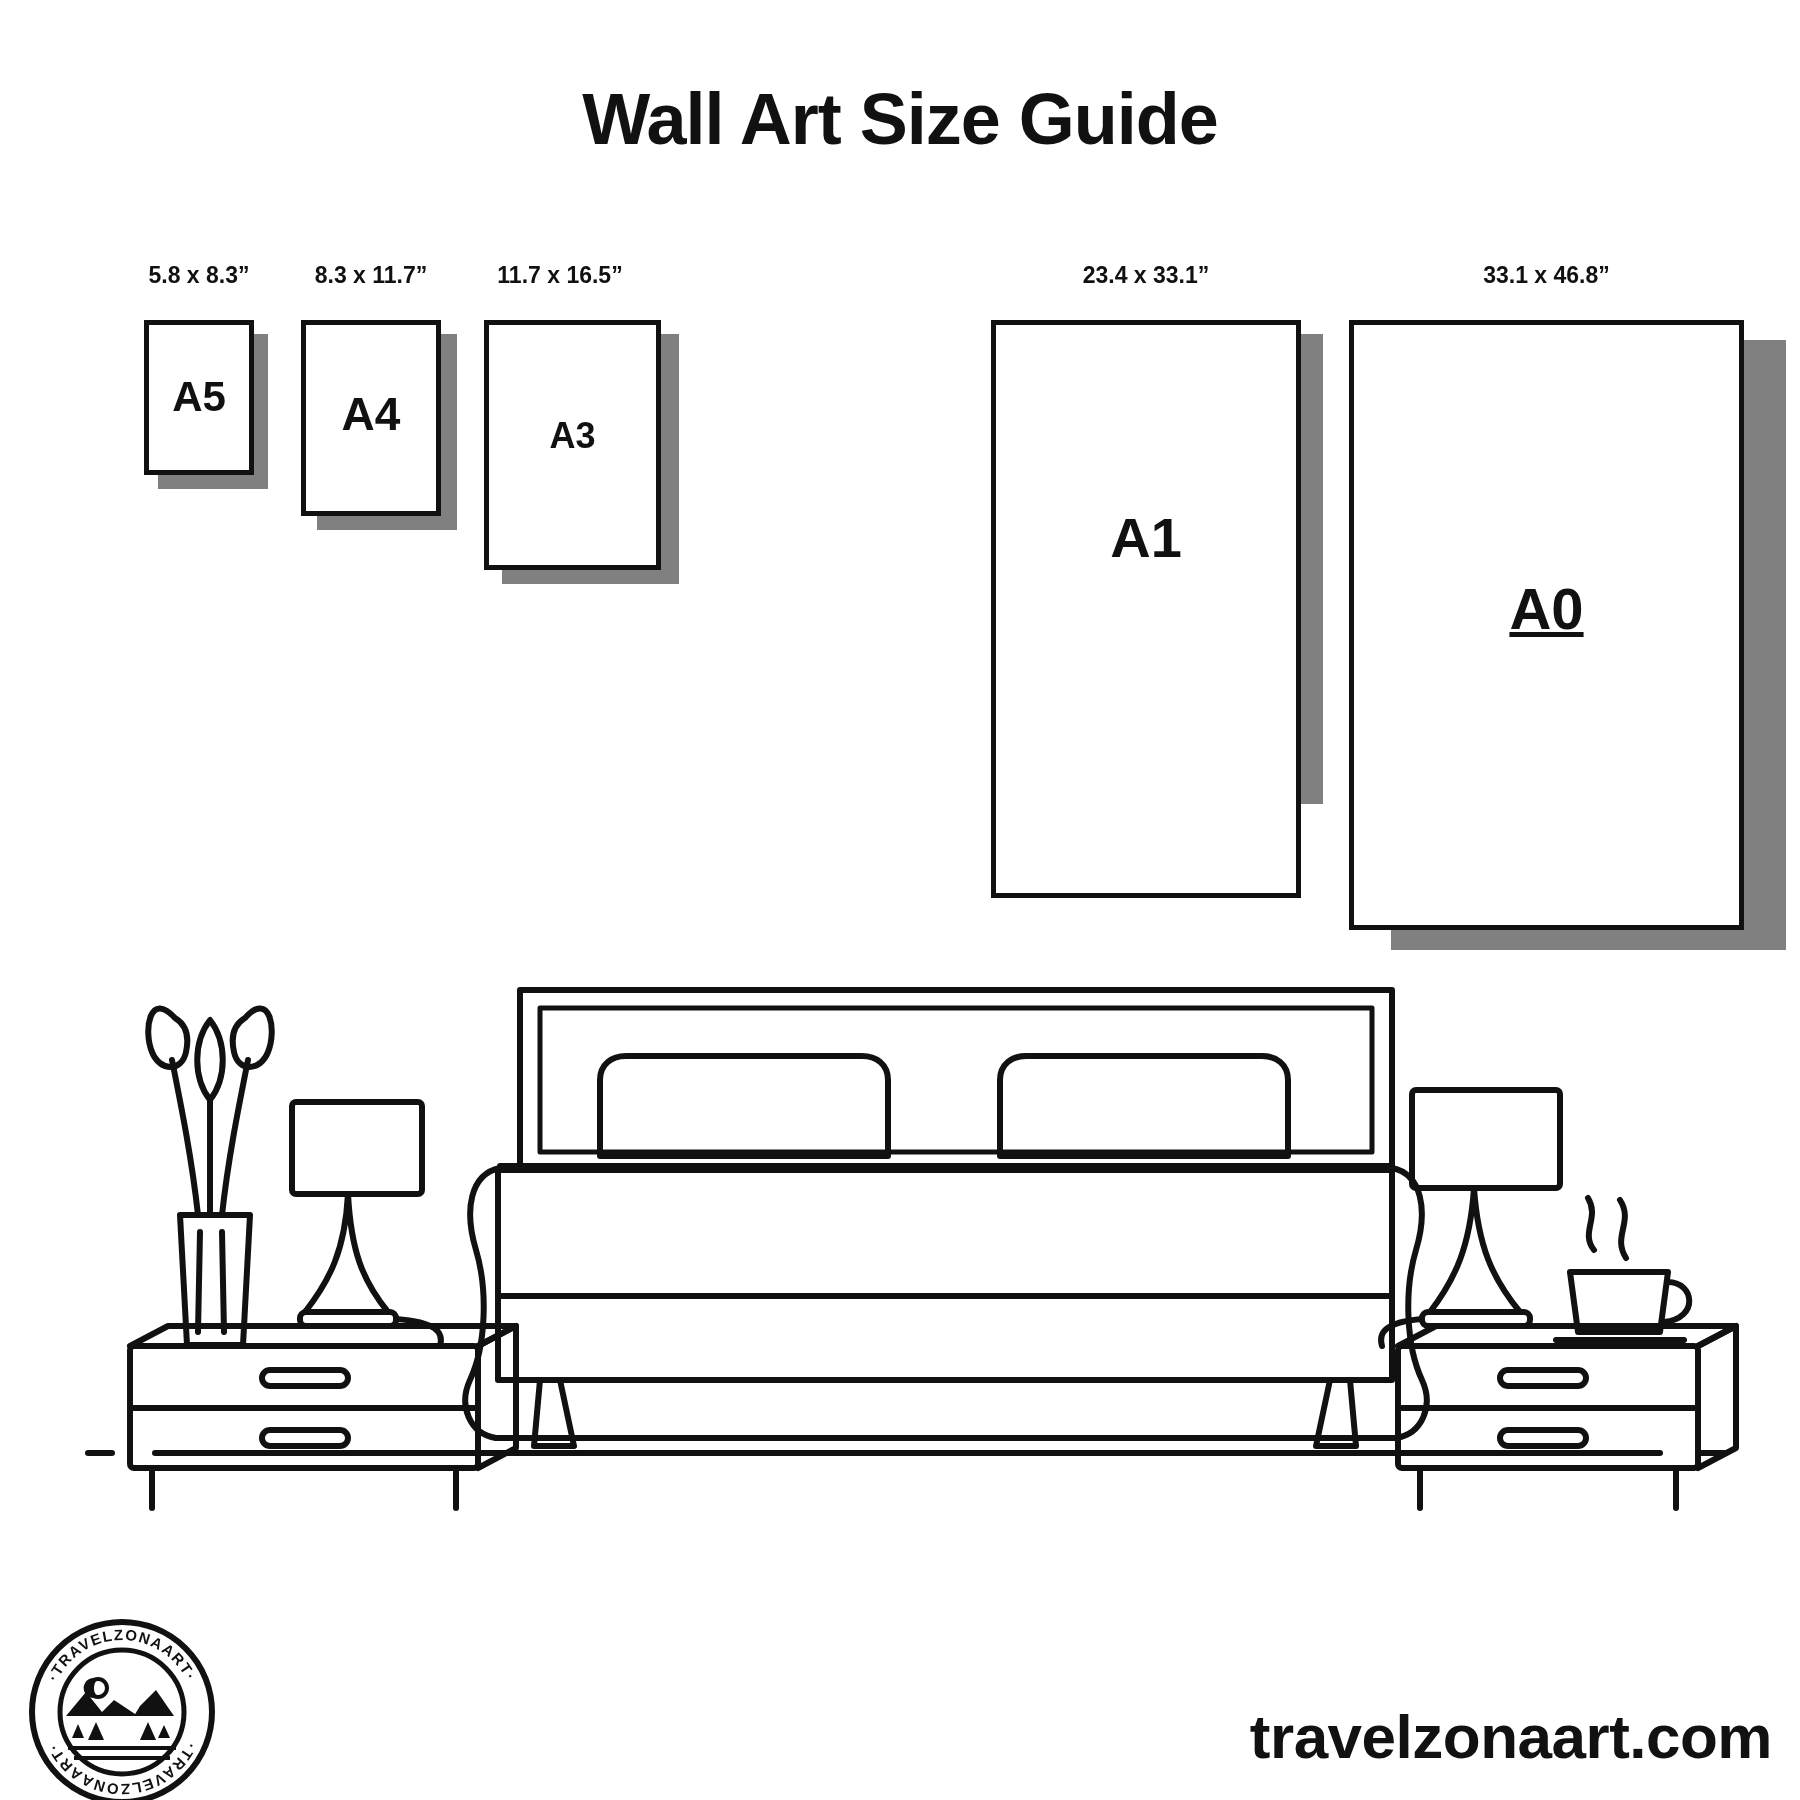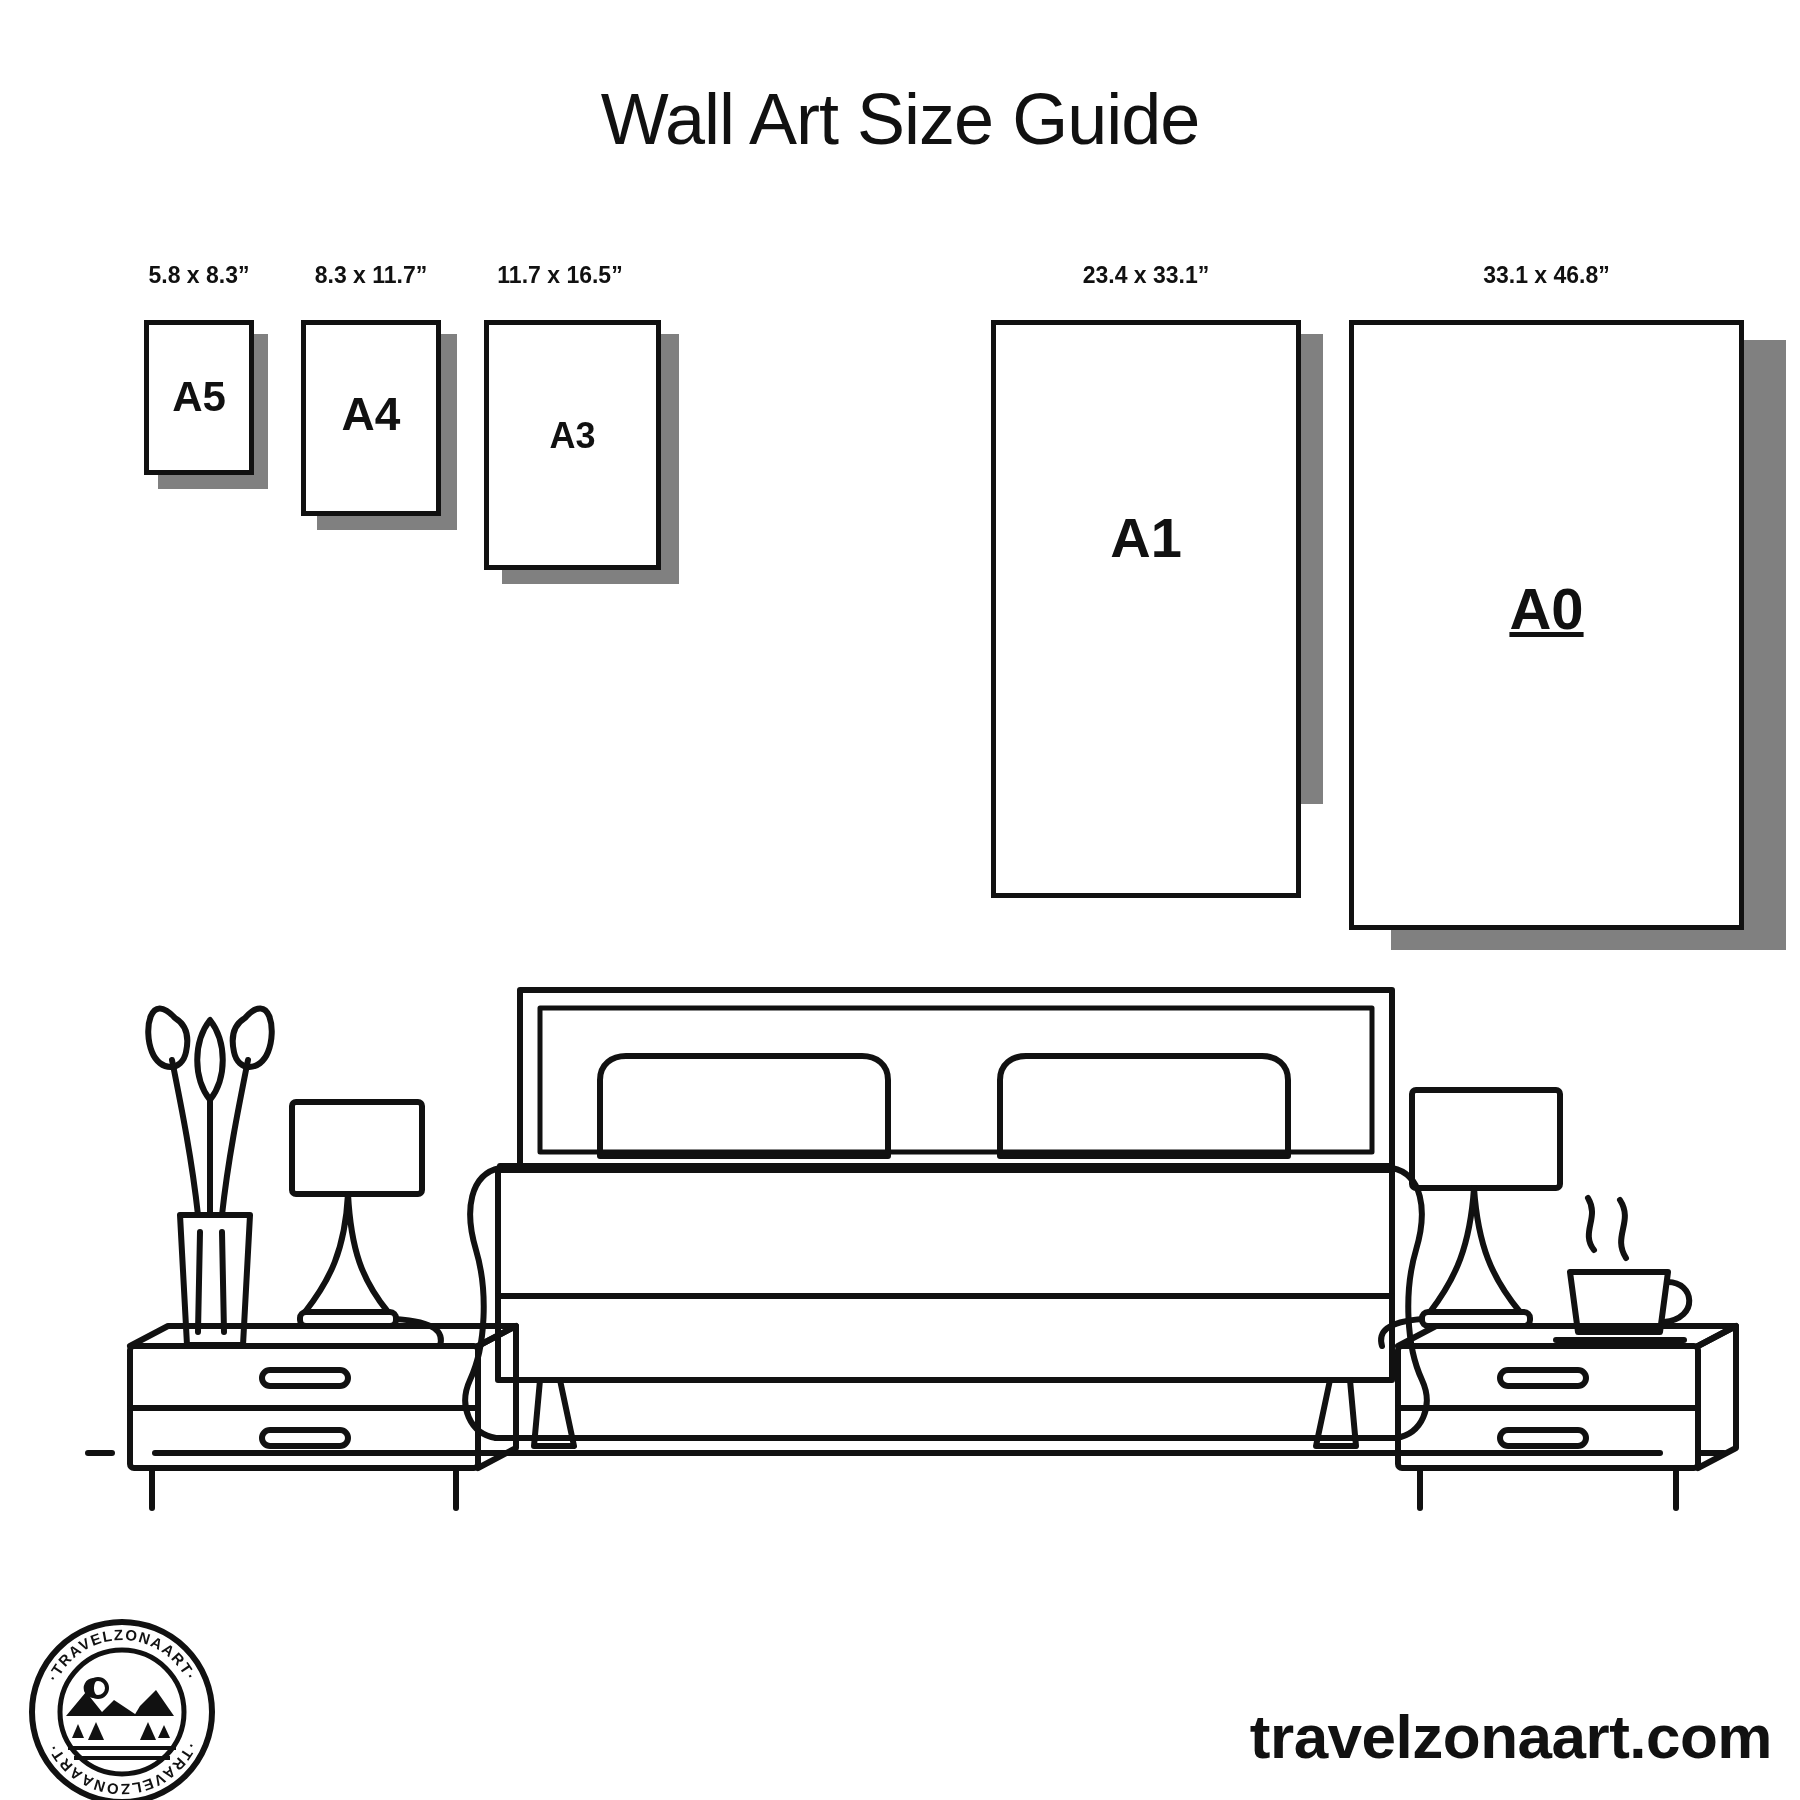--- a/index.html
+++ b/index.html
@@ -16,21 +16,21 @@
     color: #111111;
   }
 
   .page-title {
     position: absolute;
     top: 78px;
     left: 0;
     width: 1800px;
     text-align: center;
     font-size: 72px;
-    font-weight: 400;
+    font-weight: 700;
     letter-spacing: -1px;
     color: #111111;
   }
 
   
   .frames-area {
     position: absolute;
     left: 0;
     top: 280px;
     width: 1800px;

